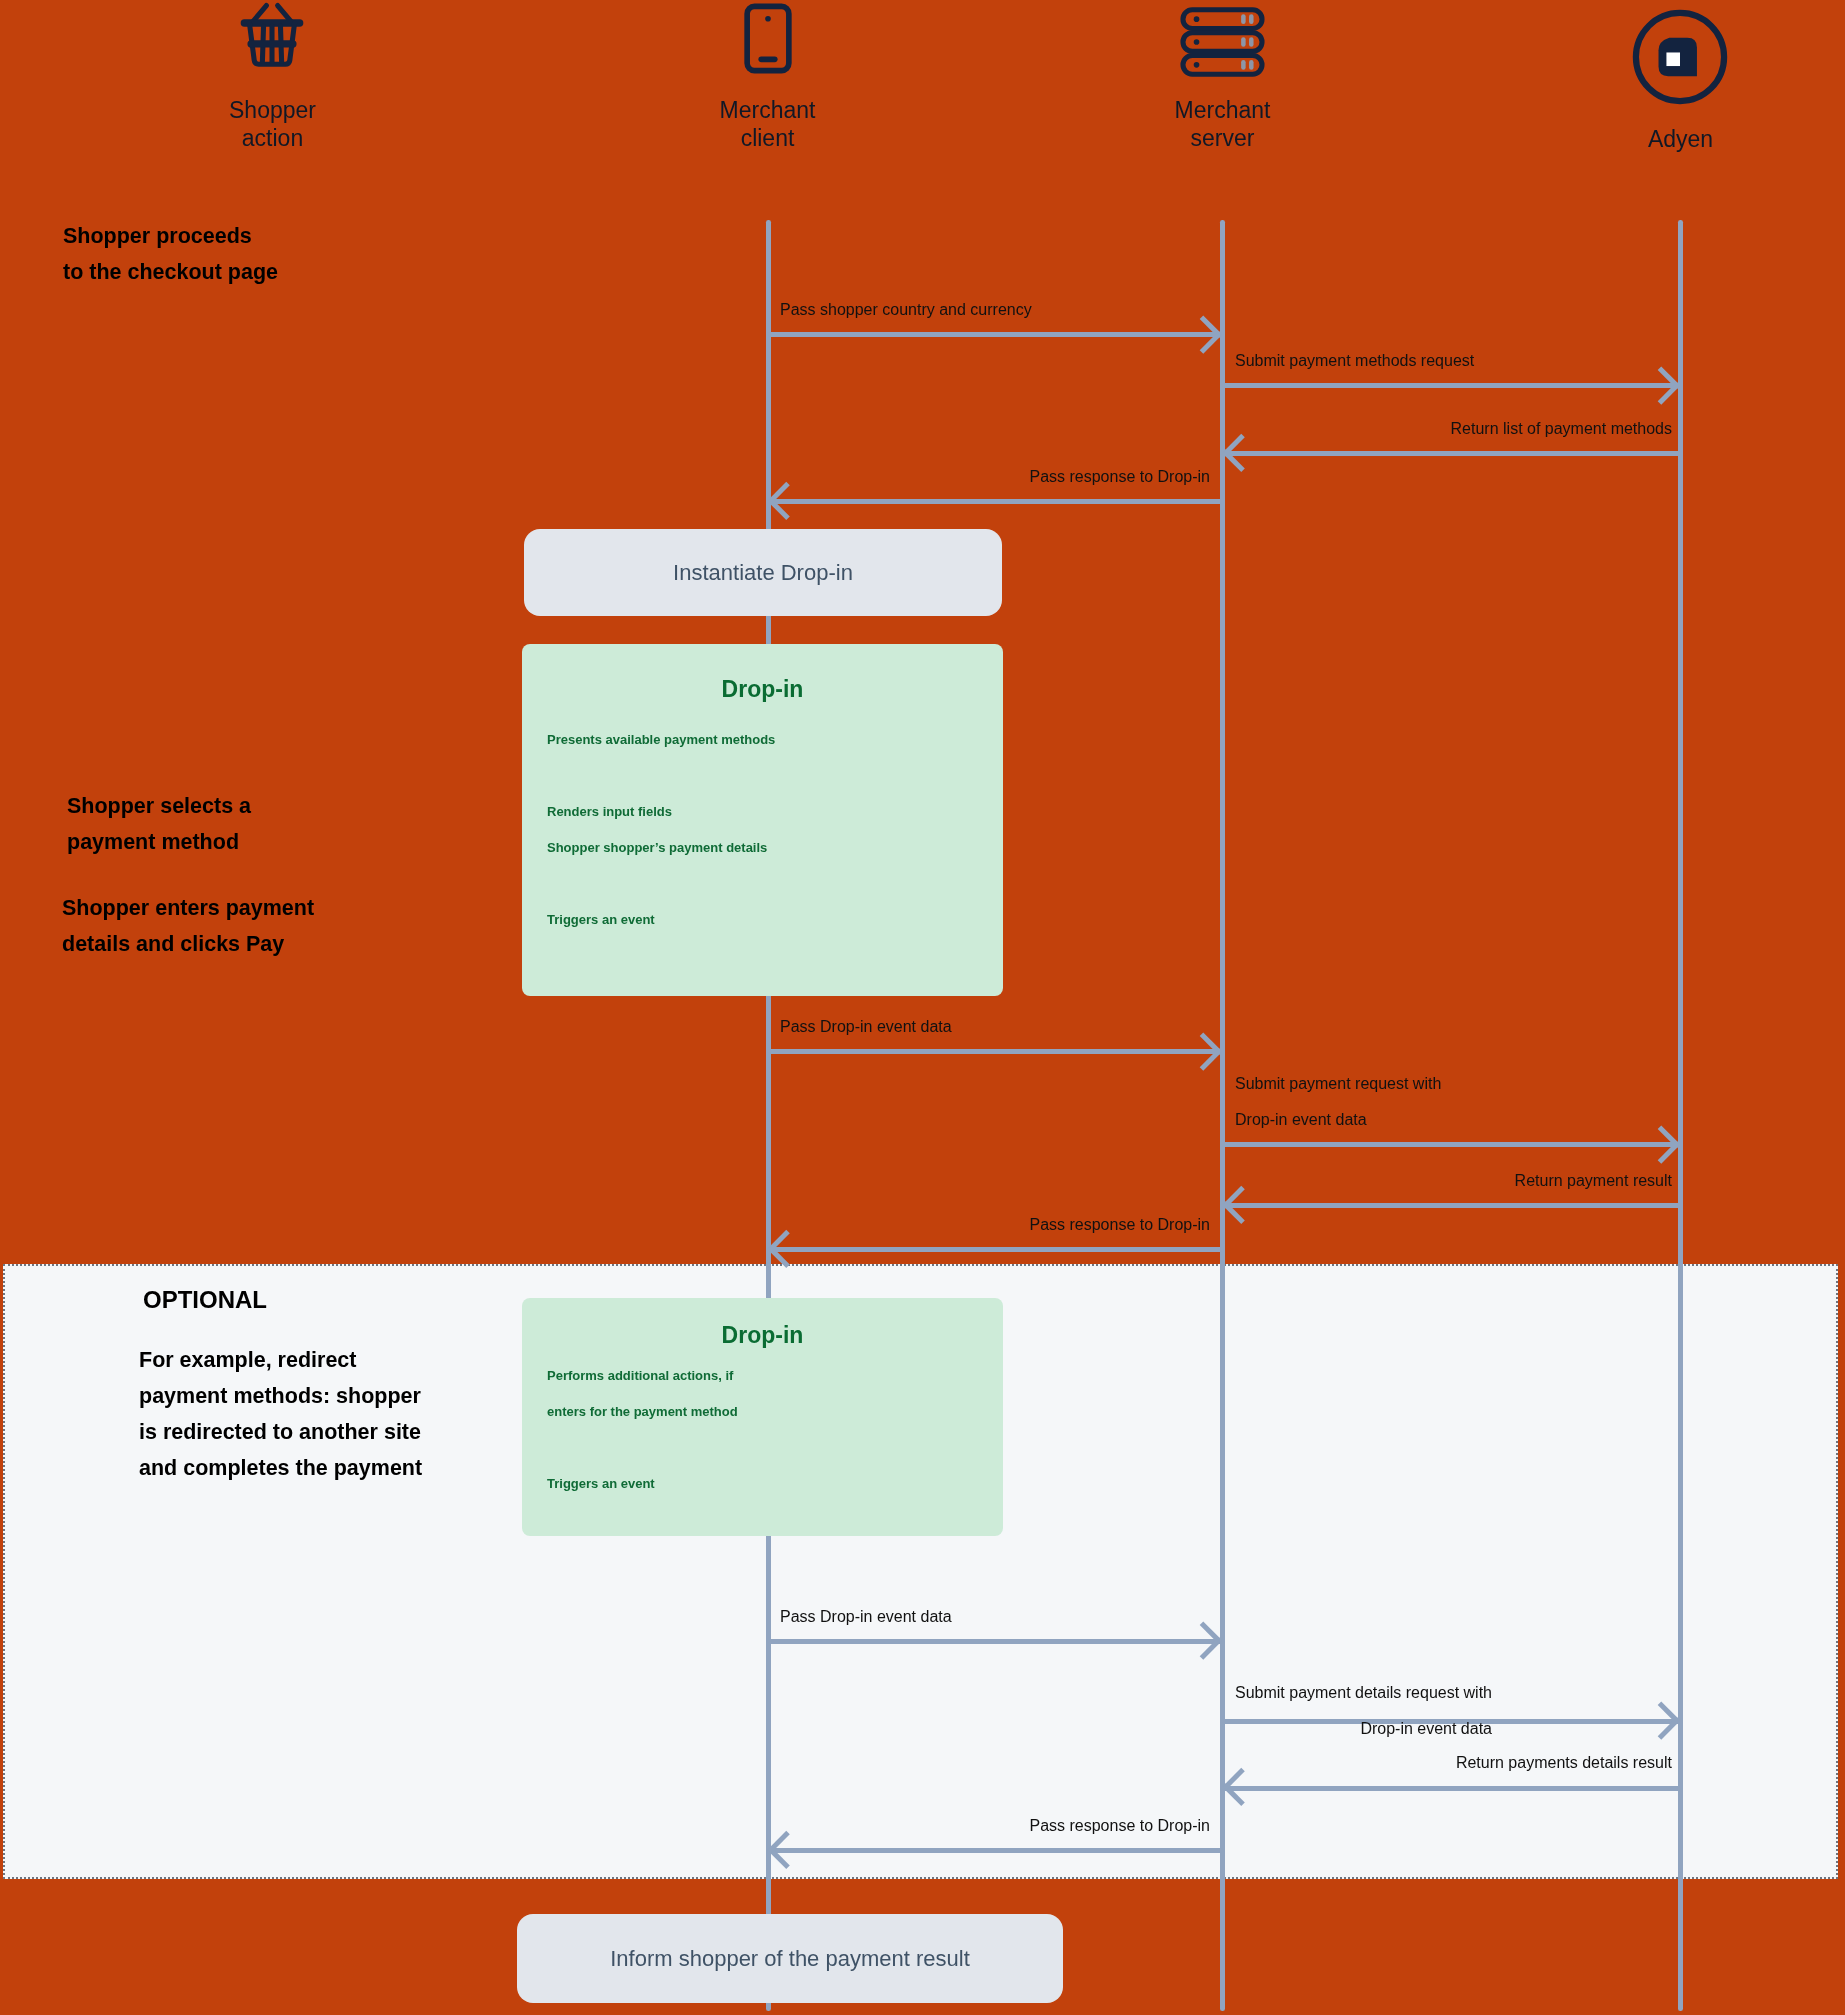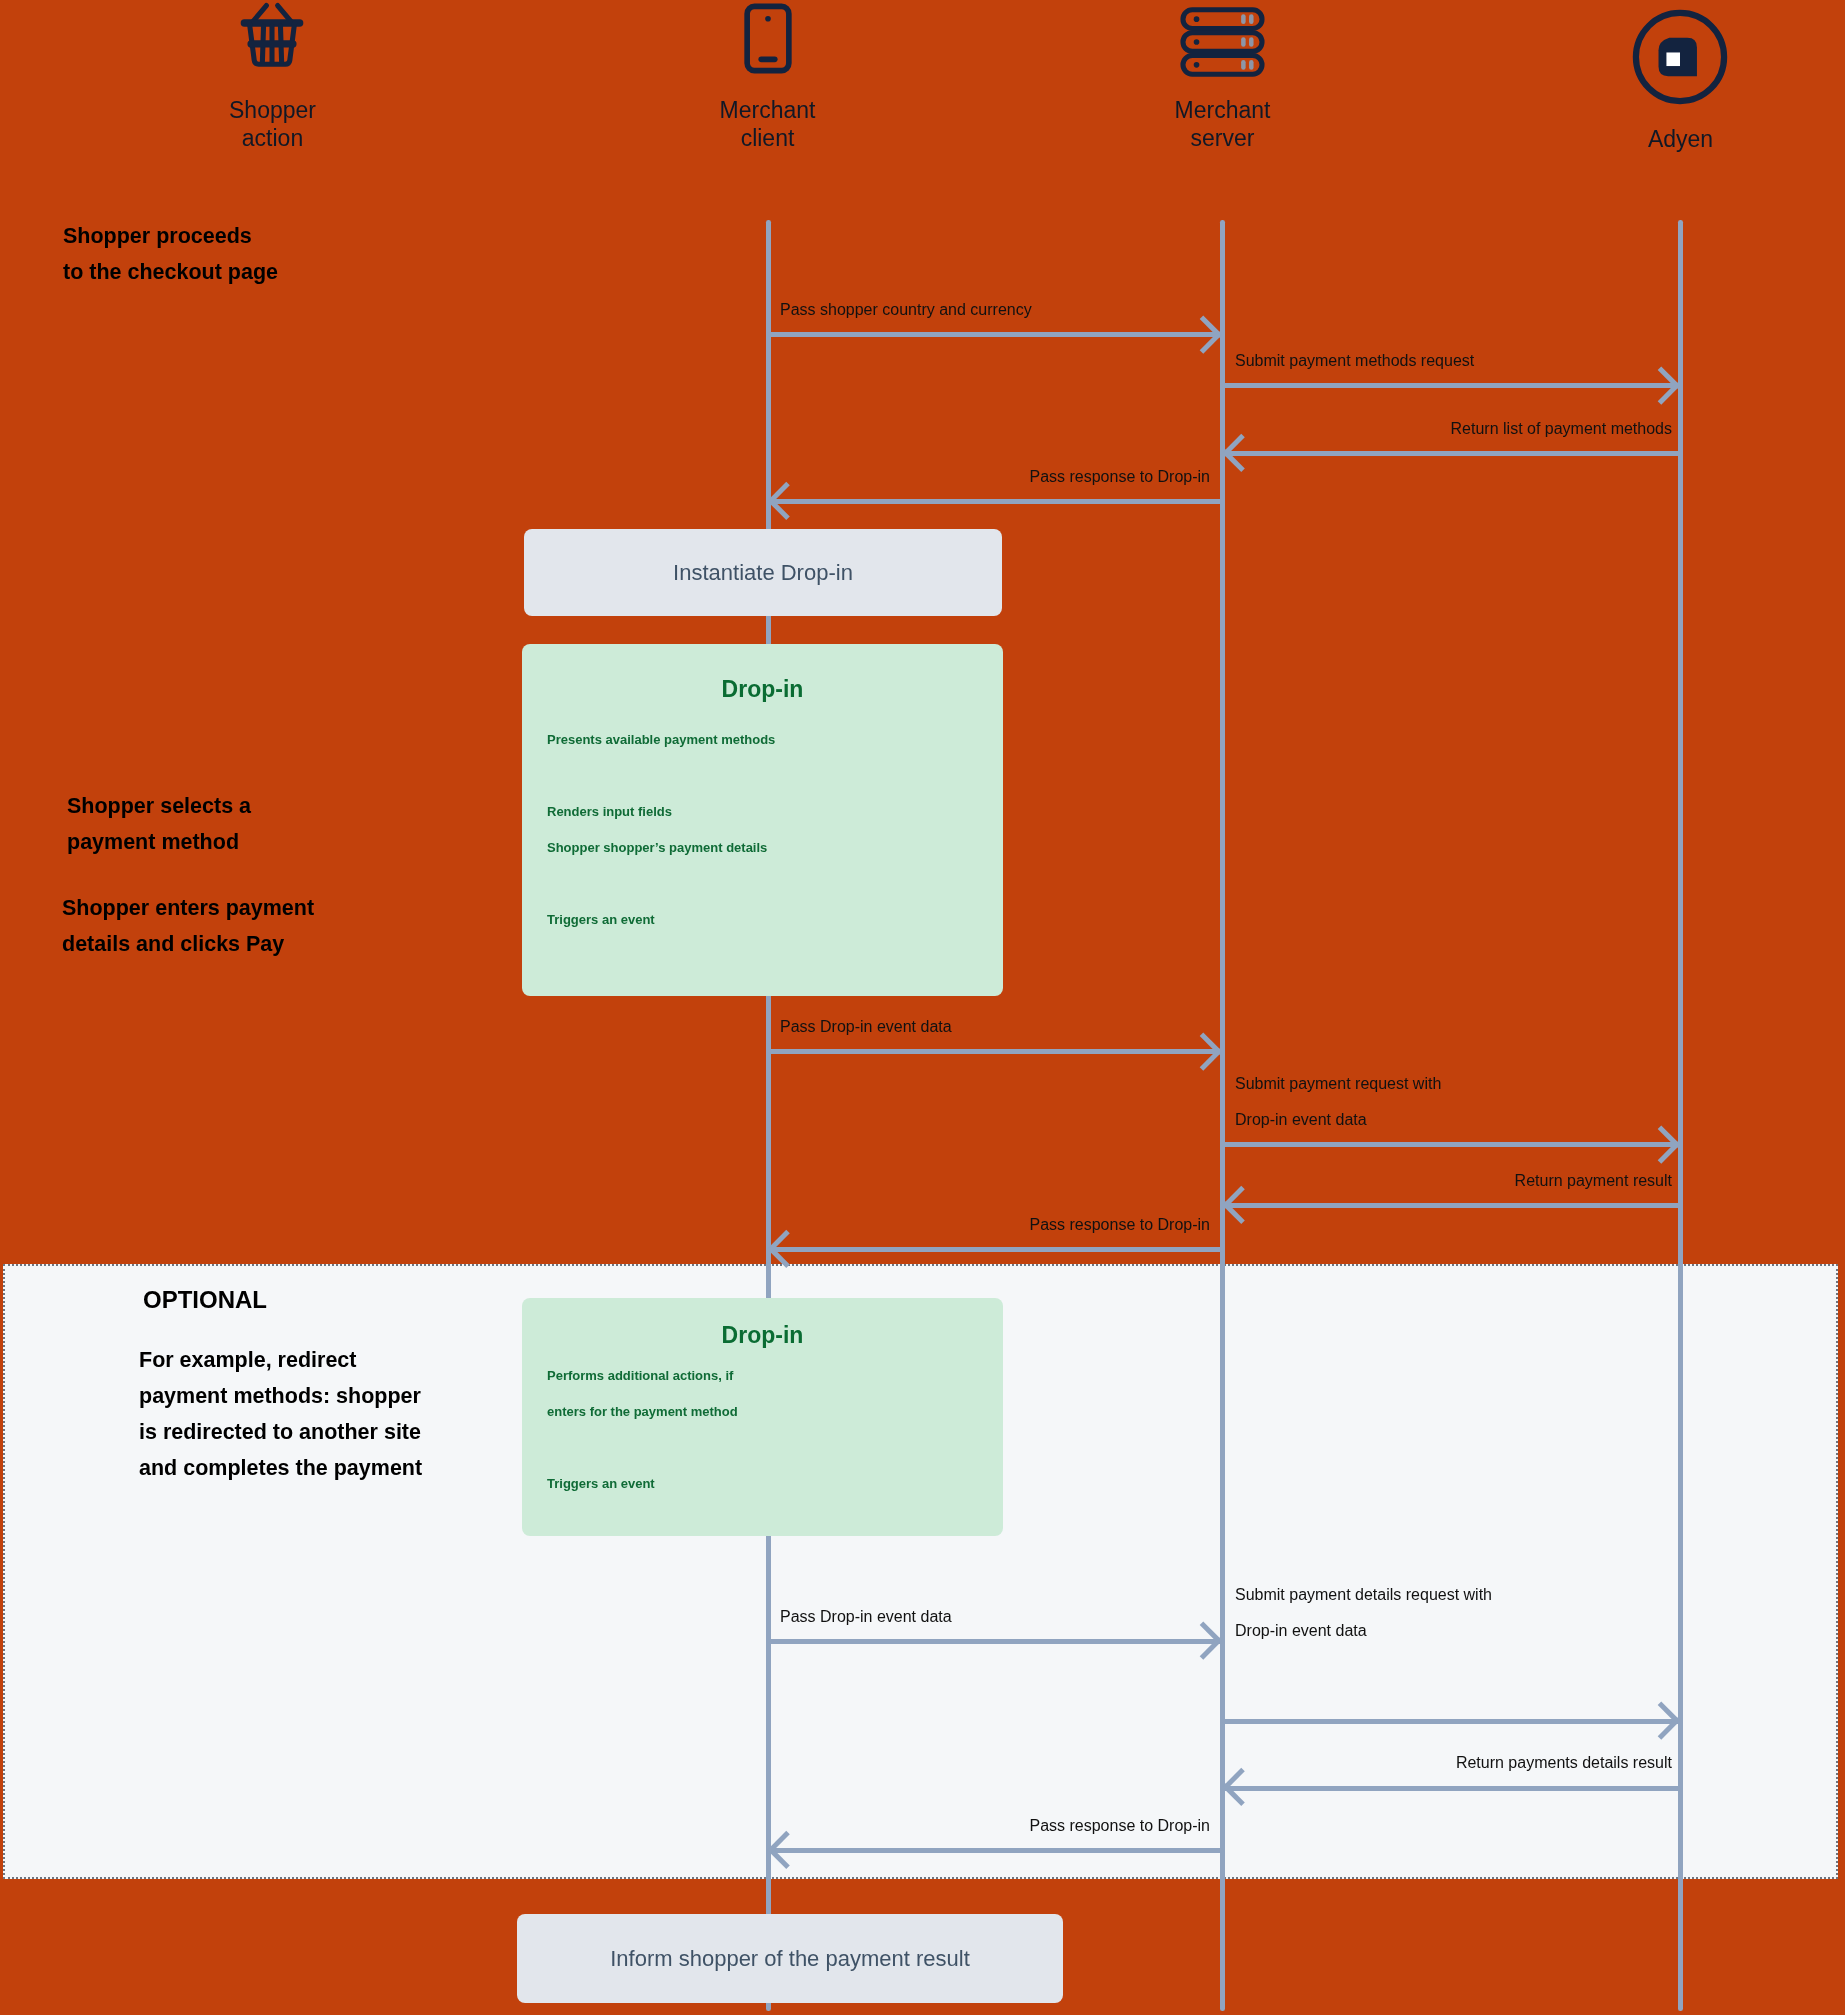--- a/index.html
+++ b/index.html
@@ -31,21 +31,21 @@
   }
   .msg-label.right{text-align:right;}
   .shaft{position:absolute;height:5.1px;border-radius:2.3px;background:var(--steel);}
   .chev{
     position:absolute;width:21.5px;height:21.5px;
     border-top:5.1px solid var(--steel);border-right:5.1px solid var(--steel);
   }
   .chev.r{transform:rotate(45deg);}
   .chev.l{transform:rotate(225deg);}
   .gray-box{
-    position:absolute;background:var(--gray-bg);border-radius:8px;color:var(--slate);
+    position:absolute;background:var(--gray-bg);border-radius:16px;color:var(--slate);
     font-size:22px;display:flex;align-items:center;justify-content:center;text-align:center;
   }
   .green-box{
     position:absolute;background:var(--green-bg);border-radius:8px;color:var(--green-tx);
   }
   .green-title{font-weight:700;font-size:23px;line-height:28px;text-align:center;color:#0a6c33;}
   .green-line{font-size:13px;line-height:36px;min-height:36px;padding-left:25px;padding-right:19px;font-weight:bold;}
   .opt-label{
     position:absolute;font-size:24px;font-weight:700;color:#000;line-height:35px;white-space:nowrap;
   }
@@ -208,21 +208,21 @@
   <div class="shaft" style="left:768px;top:1247px;width:454px;"></div>
   <div class="chev l" style="left:773px;top:1236px;"></div>
   <div class="msg-label right" style="right:635px;top:1207px;">Pass response to Drop-in</div>
 
   <div class="shaft" style="left:768px;top:1639px;width:454px;"></div>
   <div class="chev r" style="left:1190px;top:1627px;"></div>
   <div class="msg-label" style="left:780px;top:1599px;">Pass Drop-in event data</div>
 
   <div class="shaft" style="left:1222px;top:1719px;width:458px;"></div>
   <div class="chev r" style="left:1648px;top:1707px;"></div>
-  <div class="msg-label" style="left:1235px;top:1577px;">
+  <div class="msg-label" style="left:1235px;top:1675px;text-align:right;">
     <div>Submit payment details request with</div>
       <div>Drop-in event data</div>
   </div>
 
   <div class="shaft" style="left:1222px;top:1786px;width:458px;"></div>
   <div class="chev l" style="left:1228px;top:1774px;"></div>
   <div class="msg-label right" style="right:173px;top:1745px;">Return payments details result</div>
 
   <div class="shaft" style="left:768px;top:1848px;width:454px;"></div>
   <div class="chev l" style="left:773px;top:1837px;"></div>

